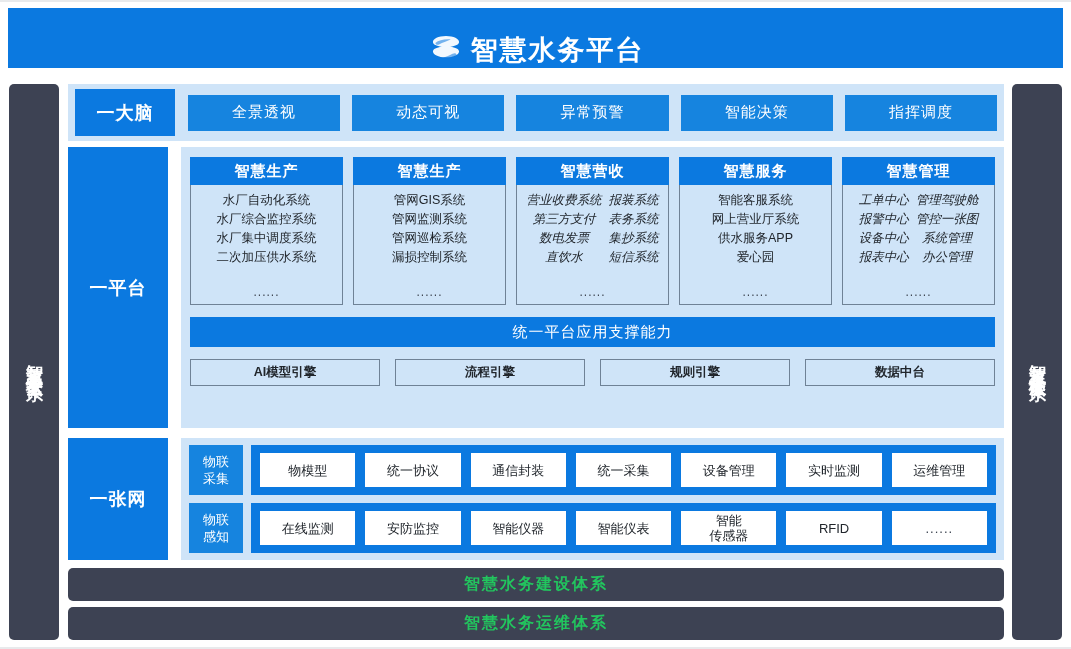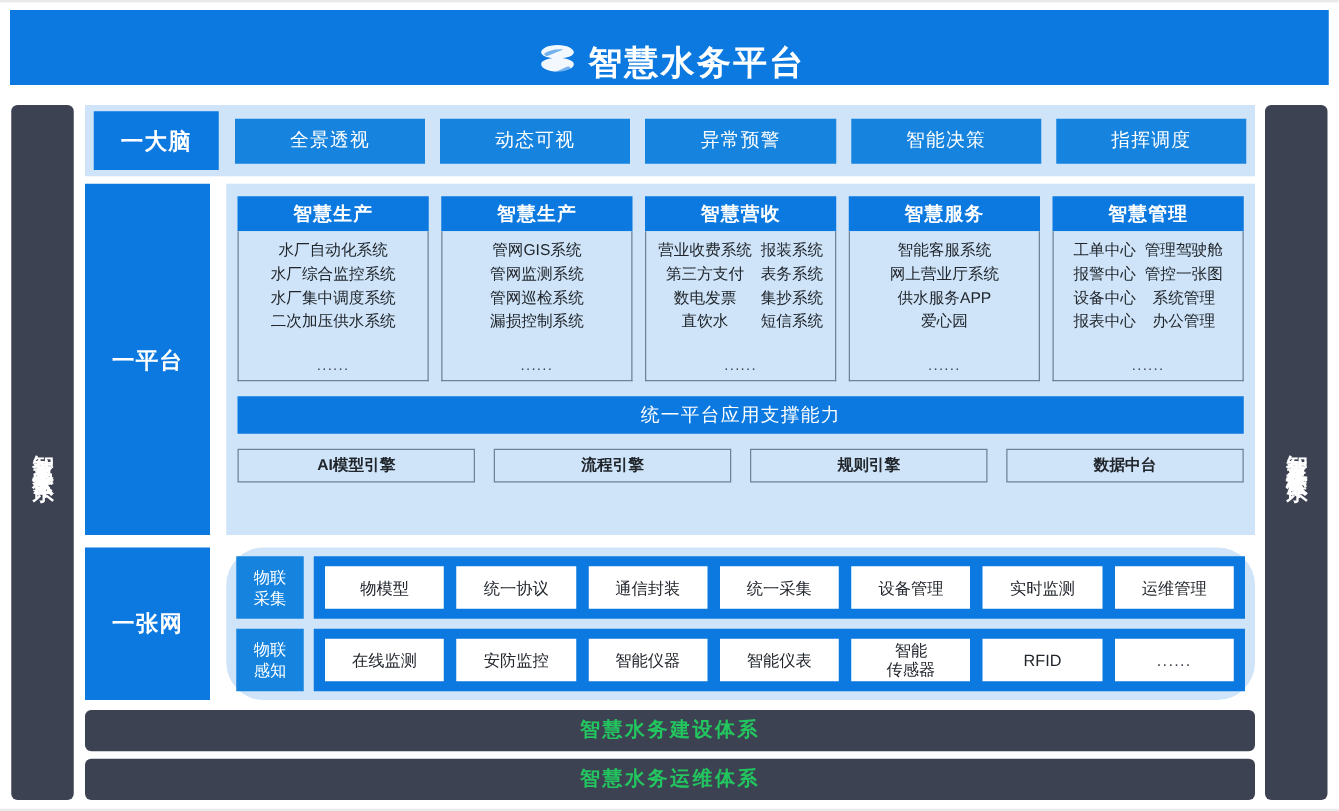--- a/index.html
+++ b/index.html
@@ -182,21 +182,21 @@
     color: #21262c;
     line-height: 19px;
     white-space: nowrap;
   }
   .card-grid2 {
     display: grid;
     grid-template-columns: auto auto;
     column-gap: 7px;
     justify-content: center;
   }
-  .card-grid2 .card-line { text-align: center; }
+  .card-grid2 .card-line { text-align: center; font-style: italic; }
   .card-dots {
     font-size: 12px;
     color: #3c4450;
     letter-spacing: 1px;
     margin-top: auto;
     padding-bottom: 2px;
   }
 
   .support-bar {
     margin-top: 12px;
@@ -242,21 +242,20 @@
     margin-right: 13px;
   }
   .net-body {
     flex: 1;
     background: #cfe4f8;
     padding: 7px 8px;
     box-sizing: border-box;
     display: flex;
     flex-direction: column;
     gap: 8px;
-    border-radius: 30px;
   }
   .net-line {
     display: flex;
     gap: 8px;
     flex: 1;
   }
   .net-tag {
     width: 54px;
     background: #1684df;
     color: #fff;

